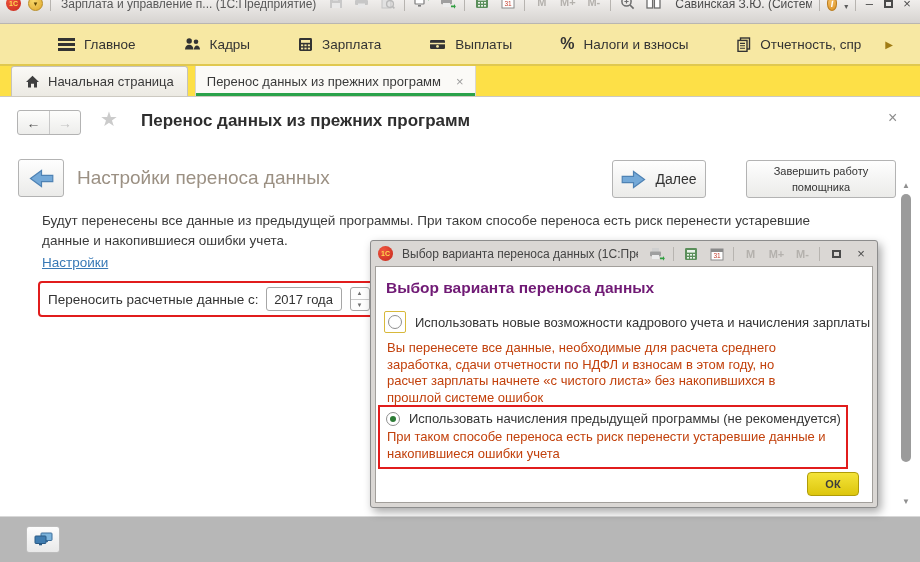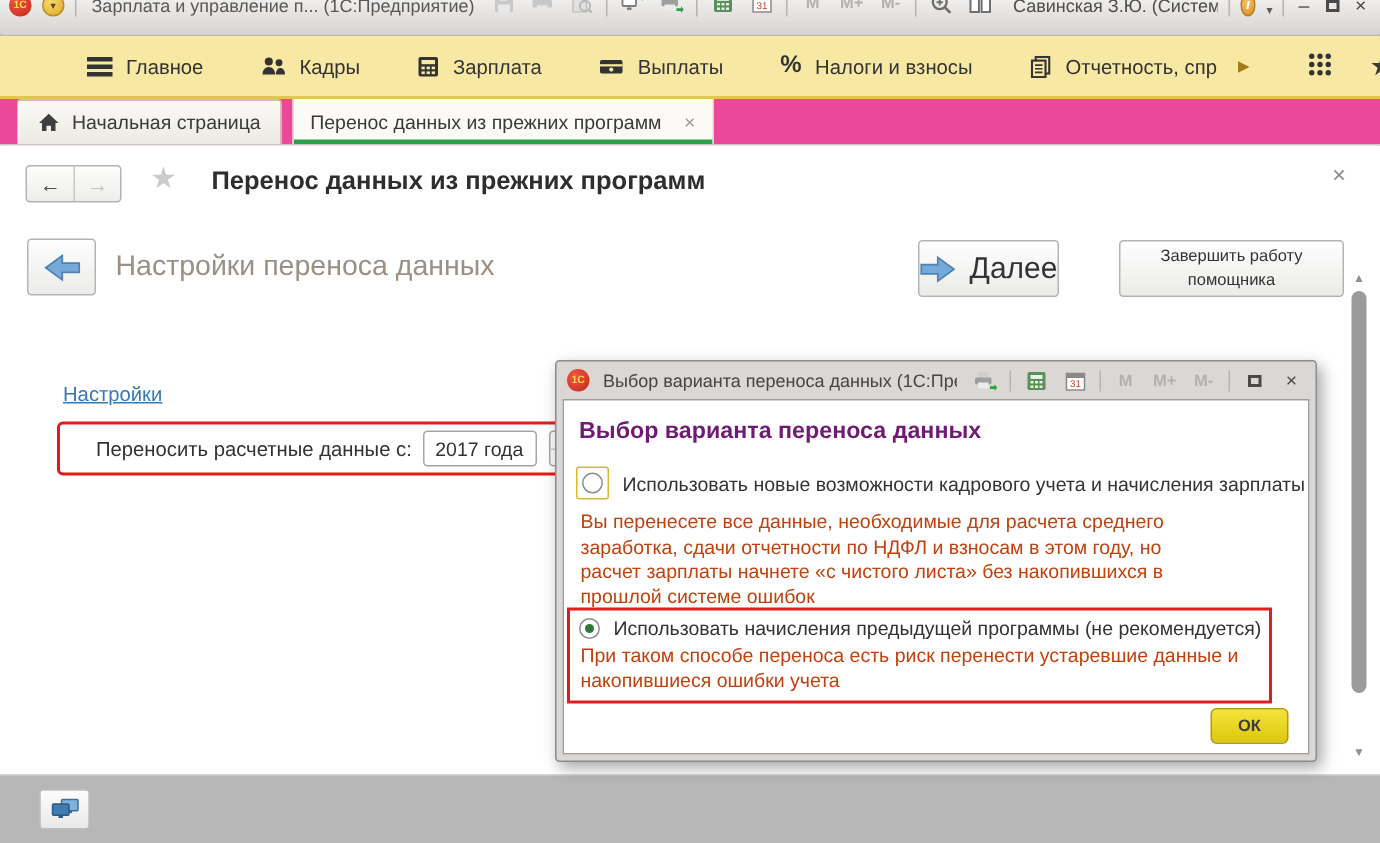--- a/index.html
+++ b/index.html
@@ -22,31 +22,31 @@
   .mbtn{font-size:11px;color:#b4b1ad;font-weight:bold}
   .user{display:flex;align-items:center;gap:5px;white-space:nowrap;overflow:hidden;max-width:222px;margin-left:auto}
   .info-circle{width:15px;height:15px;border-radius:50%;background:radial-gradient(circle at 35% 30%,#f3bd62,#dd9427);
     border:1px solid #bb7d1e;color:#fff;font-size:10px;font-weight:bold;display:flex;align-items:center;justify-content:center;font-style:italic}
   .caret{font-size:8px;color:#5c5c5c}
   .winctl{width:18px;text-align:center;font-size:13px;color:#4a4a4a}
   .max-box{display:inline-block;width:9px;height:8px;border:2px solid #4a4a4a}
 
   
   .menubar{height:42px;background:#f7e8a3;border-bottom:2px solid #e0c84f;display:flex;align-items:center;
-    gap:38px;padding:0 16px 0 58px;font-size:13.5px;color:#333}
+    gap:48px;padding:0 16px 0 58px;font-size:13.5px;color:#333}
   .menu-item{display:flex;align-items:center;gap:9px;white-space:nowrap}
   .hamb{width:17px;height:13px;border-top:3px solid #333;border-bottom:3px solid #333;position:relative}
   .hamb::after{content:"";position:absolute;left:0;right:0;top:2px;height:3px;background:#333}
   .percent{font-size:16px;font-weight:bold;color:#333}
   .overflow-arr{font-size:10px;color:#a07c14;margin-left:-24px}
   .menu-right{margin-left:auto;display:flex;align-items:center;gap:24px}
   .star-menu{font-size:18px;color:#3b3b3b;line-height:1}
 
   
-  .tabbar{height:31px;background:#ec4899;border-bottom:1px solid #ccc9c1;display:flex;align-items:stretch;
+  .tabbar{height:31px;background:#fde047;border-bottom:1px solid #ccc9c1;display:flex;align-items:stretch;
     padding-left:11px;font-size:13px;color:#3a3a3a}
   .tab{display:flex;align-items:center;gap:8px;padding:0 13px;white-space:nowrap}
   .tab-inactive{background:linear-gradient(#faf9f6,#eceae3);border:1px solid #c6c3ba;border-bottom:none;border-radius:3px 3px 0 0}
   .tab-active{background:#fbfaf7;border-left:1px solid #dad7cf;border-right:1px solid #dad7cf;
     box-shadow:inset 0 -3px 0 #2ba24a;margin-left:7px;padding:0 11px}
   .tab-close{color:#9c9c9c;font-size:13px;margin-left:7px}
 
   
   .content{position:relative;height:419px;background:#fff}
   .navgrp{position:absolute;left:17px;top:13px;display:flex;border:1px solid #b3b3b3;border-radius:3px;overflow:hidden;
@@ -54,28 +54,28 @@
   .navbtn{width:31px;height:23px;display:flex;align-items:center;justify-content:center;font-size:14px;color:#4f4f4f}
   .navbtn.disabled{border-left:1px solid #c8c8c8;color:#c3c3c3}
   .star-page{position:absolute;left:100px;top:12px;font-size:20px;color:#cbcbcb;line-height:1}
   .page-title{position:absolute;left:141px;top:14px;font-size:17px;font-weight:bold;color:#2e2e2e}
   .page-close{position:absolute;left:888px;top:12px;font-size:16px;color:#8d8d8d}
 
   .wbtn{border:1px solid #b3b3b3;border-radius:3px;background:linear-gradient(#fefefe,#ebebe9);
     display:flex;align-items:center;justify-content:center}
   .back-big{position:absolute;left:18px;top:62px;width:46px;height:38px}
   .wiz-heading{position:absolute;left:77px;top:70px;font-size:19px;color:#9b9083}
-  .next-btn{position:absolute;left:612px;top:63px;width:94px;height:38px;gap:9px;font-size:20px;color:#333}
+  .next-btn{position:absolute;left:612px;top:63px;width:94px;height:38px;gap:9px;font-size:14px;color:#333}
   .finish-btn{position:absolute;left:746px;top:63px;width:150px;height:38px;font-size:11px;color:#333;
     text-align:center;line-height:16px;flex-direction:column;padding:0 6px}
   .para{position:absolute;left:42px;top:114px;width:812px;font-size:13.5px;line-height:20px;color:#3a3a3a}
   .slink{position:absolute;left:42px;top:158px;font-size:13.5px;color:#3879b6;text-decoration:underline;cursor:pointer}
 
   .fieldbox{position:absolute;left:38px;top:184px;display:inline-flex;align-items:center;gap:7px;
-    border:2px solid #e11c1c;border-radius:4px;padding:4px 24px;background:#fff}
+    border:2px solid #e11c1c;border-radius:4px;padding:4px 8px;background:#fff}
   .field-label{font-size:13.5px;color:#333;white-space:nowrap}
   .year-input{width:76px;height:24px;border:1px solid #a6a6a6;border-radius:3px;font-size:13px;color:#333;
     display:flex;align-items:center;justify-content:center}
   .spinner{width:20px;height:24px;border:1px solid #a6a6a6;border-radius:3px;display:flex;flex-direction:column;
     overflow:hidden;margin-left:1px;background:#fdfdfd}
   .spin{flex:1;display:flex;align-items:center;justify-content:center;font-size:6px;color:#6e6e6e}
   .spin.top{border-bottom:1px solid #c9c9c9}
 
   .scroll{position:absolute;right:8px;top:84px;bottom:10px;width:12px}
   .scroll-up{position:absolute;top:0;left:0;width:12px;text-align:center;font-size:8px;color:#8f8f8f}
@@ -317,20 +317,21 @@
     <div class="wbtn next-btn">
       <svg width="25" height="19" viewBox="0 0 21 16">
           <path d="M1 5.4h9.5V1.2L19.8 8l-9.3 6.8v-4.2H1z" fill="#74a9d8" stroke="#4e82b4" stroke-width="1"></path>
         </svg>
       <span>Далее</span>
     </div>
     <div class="wbtn finish-btn">
       <span>Завершить работу помощника</span>
     </div>
 
+    <div class="para">Будут перенесены все данные из предыдущей программы. При таком способе переноса есть риск перенести устаревшие данные и накопившиеся ошибки учета.</div>
     <span class="slink">Настройки</span>
 
     <div class="fieldbox">
       <span class="field-label">Переносить расчетные данные с:</span>
       <span class="year-input">2017 года</span>
       <span class="spinner">
         <span class="spin top">▲</span>
         <span class="spin">▼</span>
       </span>
     </div>

